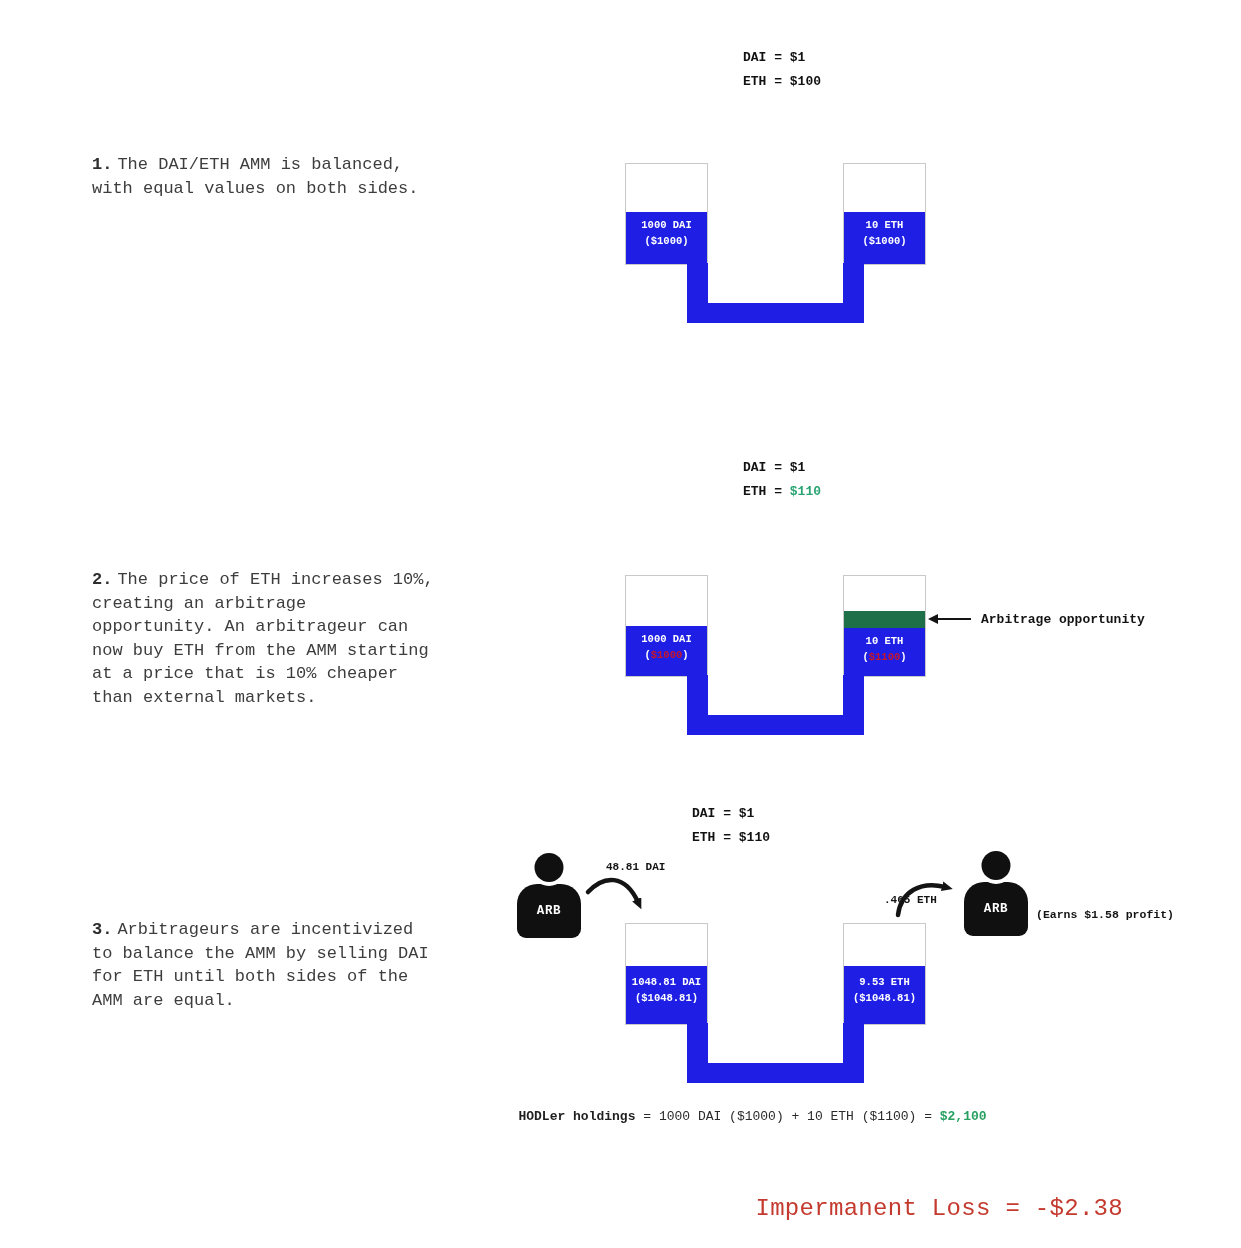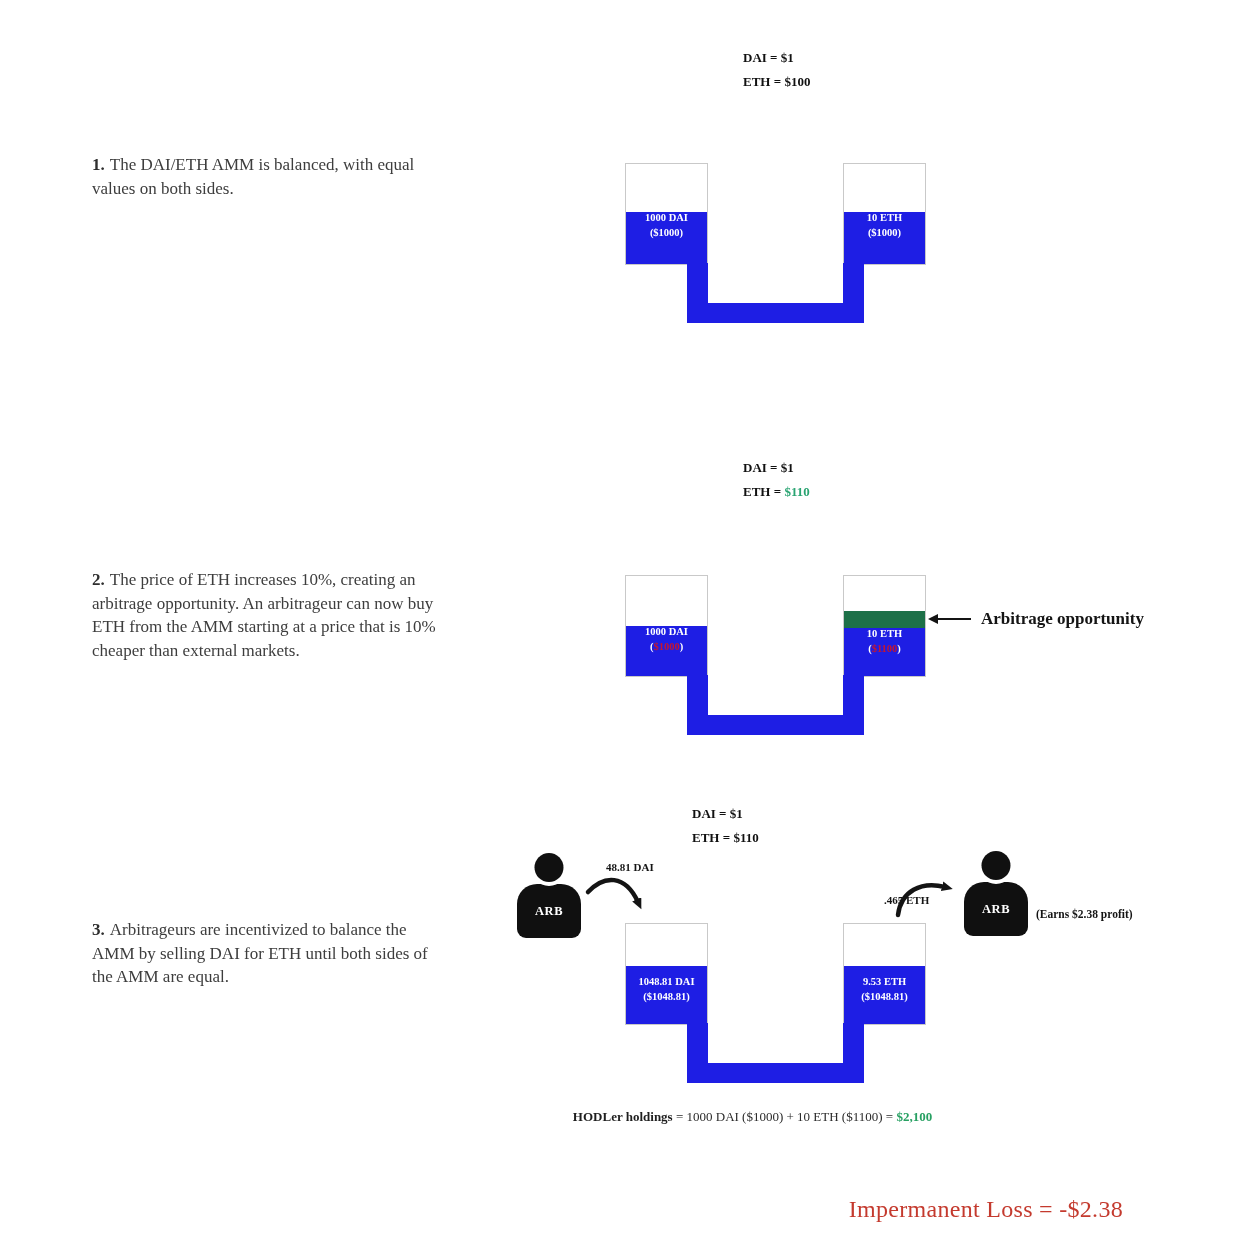--- a/index.html
+++ b/index.html
@@ -10,44 +10,44 @@
     --red-on-blue:#c6162e;
     --red-total:#dd3226;
     --loss-red:#c43a2e;
     --ink:#1b1b1b;
     --body-ink:#3d3d3d;
   }
   *{margin:0;padding:0;box-sizing:border-box}
   html,body{background:#fff}
   .canvas{
     position:relative;width:1231px;height:1248px;background:#ffffff;overflow:hidden;
-    font-family:Liberation Serif, serif;color:var(--ink);
+    font-family:Liberation Mono, monospace;color:var(--ink);
   }
   
   .price-header{position:absolute}
   .ph-line{font-size:13px;font-weight:700;height:24px;line-height:24px;color:#111;white-space:nowrap}
   .val-green{color:var(--green-bright)}
   
   .step{position:absolute;font-size:17px;line-height:23.5px;color:var(--body-ink)}
   .step-num{font-weight:700;color:#2e2e2e;margin-right:5px}
   
   .utube{position:absolute;width:300px;height:160px}
   .pool{position:absolute;top:0;width:83px;height:102px;border:1px solid #c9c9c9;background:#fff}
   .fill{position:absolute;left:0;right:0;bottom:0;background:var(--blue);color:#fff;text-align:center;overflow:hidden}
   .green-band{position:absolute;left:0;right:0;background:var(--green-band)}
-  .fill-l1{font-size:10.5px;font-weight:700;white-space:nowrap}
+  .fill-l1{font-size:10.5px;font-weight:700;margin-top:7px;white-space:nowrap}
   .fill-l2{font-size:10.5px;font-weight:700;margin-top:4px;white-space:nowrap}
   .red-val{color:var(--red-on-blue)}
   .arm{position:absolute;top:100px;width:21px;height:60px;background:var(--blue)}
   .bottombar{position:absolute;left:62px;top:140px;width:177px;height:20px;background:var(--blue)}
   
   .arb-note{position:absolute;display:flex;align-items:center;height:16px}
   .arrow-head-left{width:0;height:0;border-top:5px solid transparent;border-bottom:5px solid transparent;border-right:10px solid #141414}
   .arrow-tail{width:33px;height:2.5px;background:#141414;margin-right:10px}
-  .arb-note-label{font-size:17px;font-weight:700;color:#141414;white-space:nowrap}
+  .arb-note-label{font-size:13px;font-weight:700;color:#141414;white-space:nowrap}
   
   .holdings{position:absolute;text-align:center;color:#2b2b2b}
   .h-line{font-size:13px;line-height:23px;white-space:nowrap}
   .b{font-weight:700;color:#1f1f1f}
   .total-red{font-weight:700;color:var(--red-total)}
   .total-green{font-weight:700;color:var(--green-text)}
   
   .person{position:absolute;width:64px;height:86px}
   .p-head{position:absolute;left:50%;transform:translateX(-50%);top:0;width:29px;height:29px;border-radius:50%;background:#101010;box-shadow:0 0 0 4px #fff;z-index:2}
   .p-body{position:absolute;left:0;top:31px;width:64px;height:54px;background:#101010;border-radius:20px 20px 9px 9px;display:flex;align-items:center;justify-content:center}
@@ -158,21 +158,21 @@
       </marker>
     </defs>
     <path d="M7,37 C10,13 30,3 54,9" stroke="#141414" stroke-width="4.5" fill="none" stroke-linecap="round" marker-end="url(#m2)"></path>
   </svg>
   <div class="person" style="left:964px;top:851px">
     <div class="p-head"></div>
     <div class="p-body">
         <span class="p-label">ARB</span>
       </div>
   </div>
-  <div class="profit-note" style="left:1036px;top:908px">(Earns $2.38 profit)</div>
+  <div class="profit-note" style="left:1036px;top:908px">(Earns $1.58 profit)</div>
 
   <div class="utube" style="left:625px;top:923px">
     <div class="pool" style="left:0">
       <div class="fill" style="height:58px">
         <div class="fill-l1" style="margin-top:10px">1048.81 DAI</div>
         <div class="fill-l2">($1048.81)</div>
       </div>
     </div>
     <div class="pool" style="left:218px">
       <div class="fill" style="height:58px">

